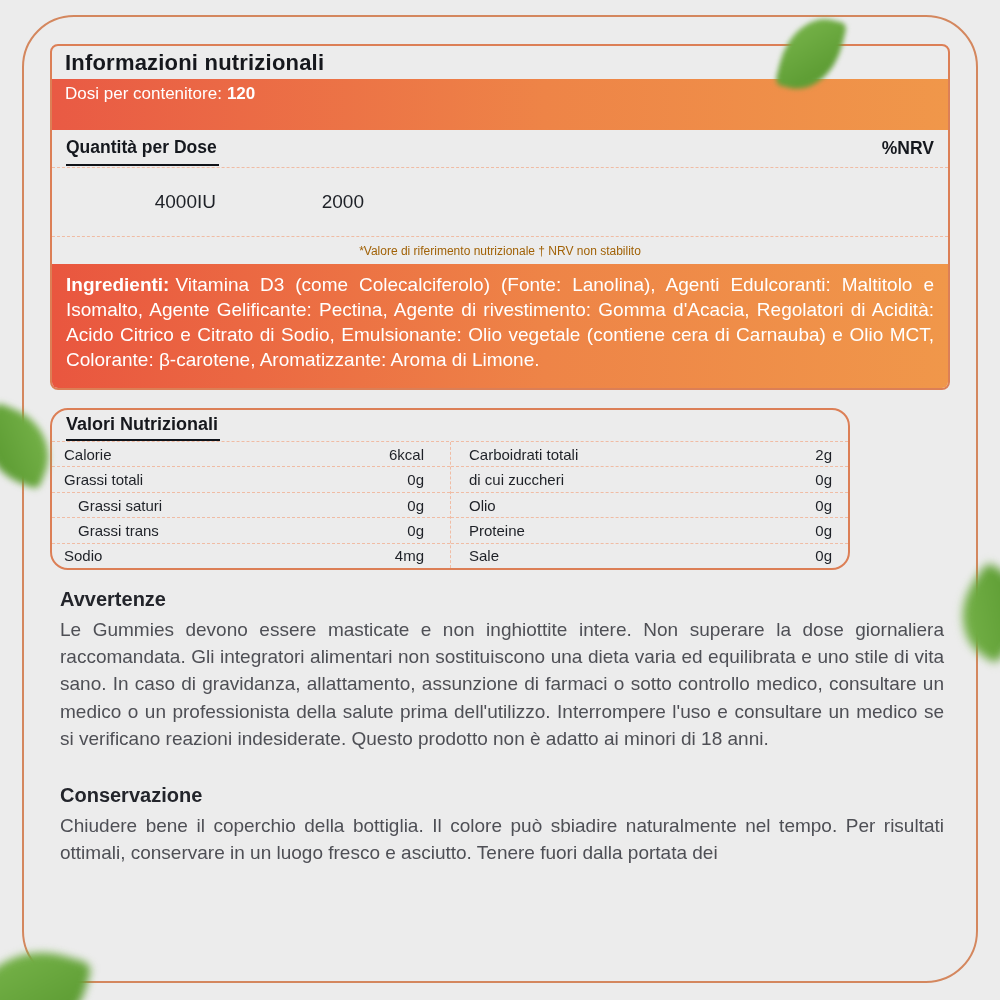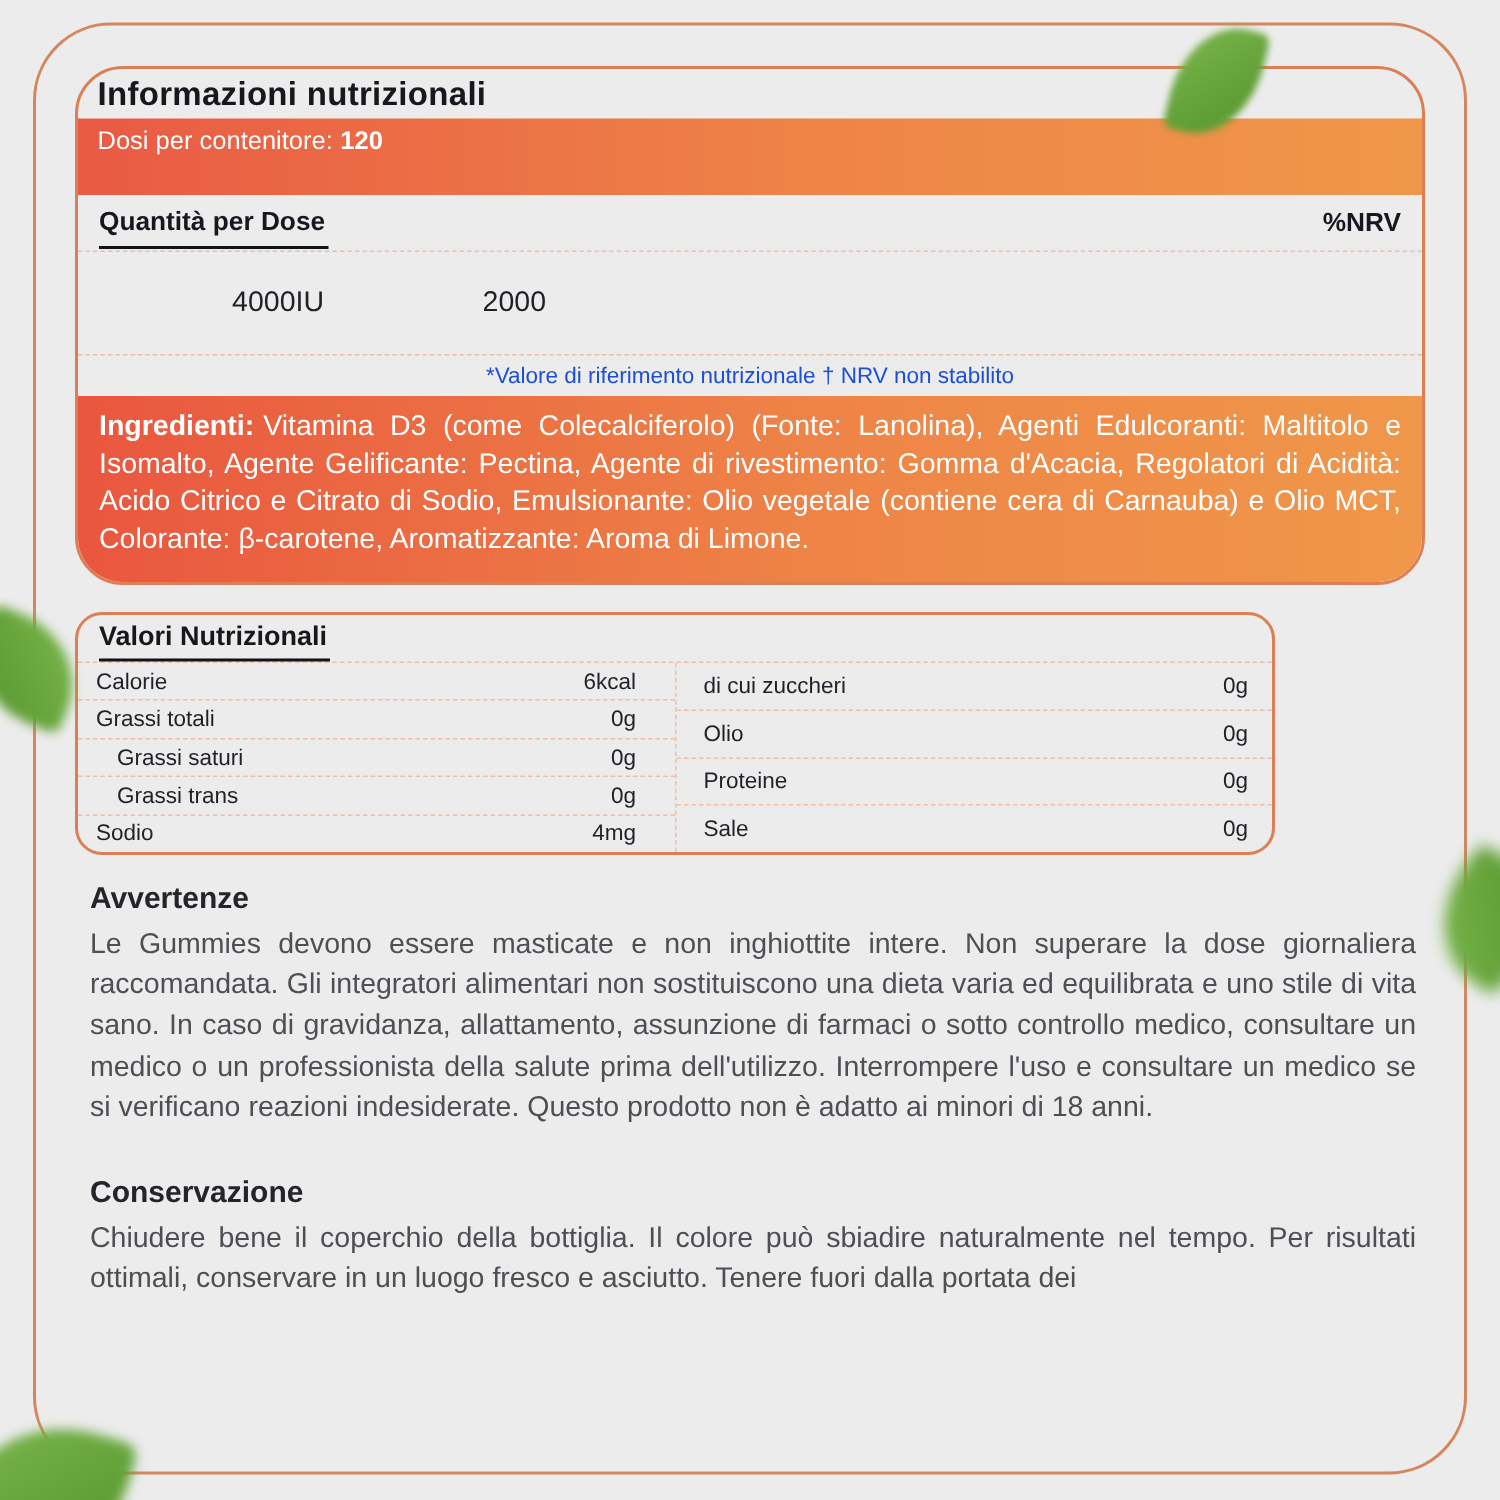--- a/index.html
+++ b/index.html
@@ -4,40 +4,40 @@
 <style>
   * { margin:0; padding:0; box-sizing:border-box; }
   html,body { width:1000px; height:1000px; }
   body { font-family:"Liberation Sans", sans-serif; background:#ececec; position:relative; overflow:hidden; }
 
   .frame { position:absolute; left:22px; top:15px; width:956px; height:968px;
            border:2px solid #d4875e; border-radius:52px; }
 
   
   .card1 { position:absolute; left:50px; top:44px; width:900px; height:346px;
-           border:2px solid #dc7f56; border-radius:32px; overflow:hidden;
+           border:2px solid #dc7f56; border-radius:8px; overflow:hidden;
            display:flex; flex-direction:column; }
   .card1-title { height:33px; display:flex; align-items:center; padding:0 13px;
                  font-size:22px; font-weight:bold; color:#16181d; letter-spacing:.2px; }
   .dose-bar { height:51px; padding:3px 13px 0; color:#ffffff; font-size:17px; line-height:23px;
               background:linear-gradient(90deg,#e95a44 0%,#ee8447 55%,#f0974a 100%); }
   .dose-bar b { font-weight:bold; }
   .dose-label { margin-right:5px; }
   .qrow { height:38px; display:flex; align-items:center; justify-content:space-between;
           padding:0 14px; border-bottom:1px dashed #f0bca4; }
   .qrow .amount-header { font-size:17.5px; font-weight:bold; color:#15181e;
           display:inline-block; padding:5px 2px 6px 0; border-bottom:2.5px solid #101319; }
   .qrow .nrv-header { font-size:17.5px; font-weight:bold; color:#15181e; }
   .nutrient-row { height:69px; display:flex; align-items:center; padding:0 14px;
                   border-bottom:1px dashed #f0bca4; font-size:19px; color:#1e2127; }
   .nutrient-name { flex:1; line-height:25px; }
   .nutrient-amount { width:150px; text-align:right; }
   .nutrient-nrv { width:187px; text-align:right; padding-right:39px; }
   .footnote { height:27px; display:flex; align-items:center; justify-content:center;
-              font-size:15px; color:#1d4ed8; }
+              font-size:12px; color:#a16207; }
   .ingredients { flex:1; padding:8px 14px 0; color:#ffffff; font-size:19px; line-height:25px;
                  text-align:justify;
                  background:linear-gradient(90deg,#e9563f 0%,#ee8447 55%,#f0974a 100%); }
   .ingredients .ing-label { font-weight:bold; margin-right:6px; }
 
   
   .card2 { position:absolute; left:50px; top:408px; width:800px; height:162px;
            border:2px solid #dc7f56; border-radius:18px; overflow:hidden;
            display:flex; flex-direction:column; }
   .card2-title { height:32px; display:flex; align-items:center; padding:0 14px;
@@ -126,20 +126,24 @@
         <span>Grassi trans</span>
         <span>0g</span>
       </div>
       <div class="vrow">
         <span>Sodio</span>
         <span>4mg</span>
       </div>
     </div>
     <div class="vcol right">
       <div class="vrow">
+        <span>Carboidrati totali</span>
+        <span>2g</span>
+      </div>
+      <div class="vrow">
         <span>di cui zuccheri</span>
         <span>0g</span>
       </div>
       <div class="vrow">
         <span>Olio</span>
         <span>0g</span>
       </div>
       <div class="vrow">
         <span>Proteine</span>
         <span>0g</span>

